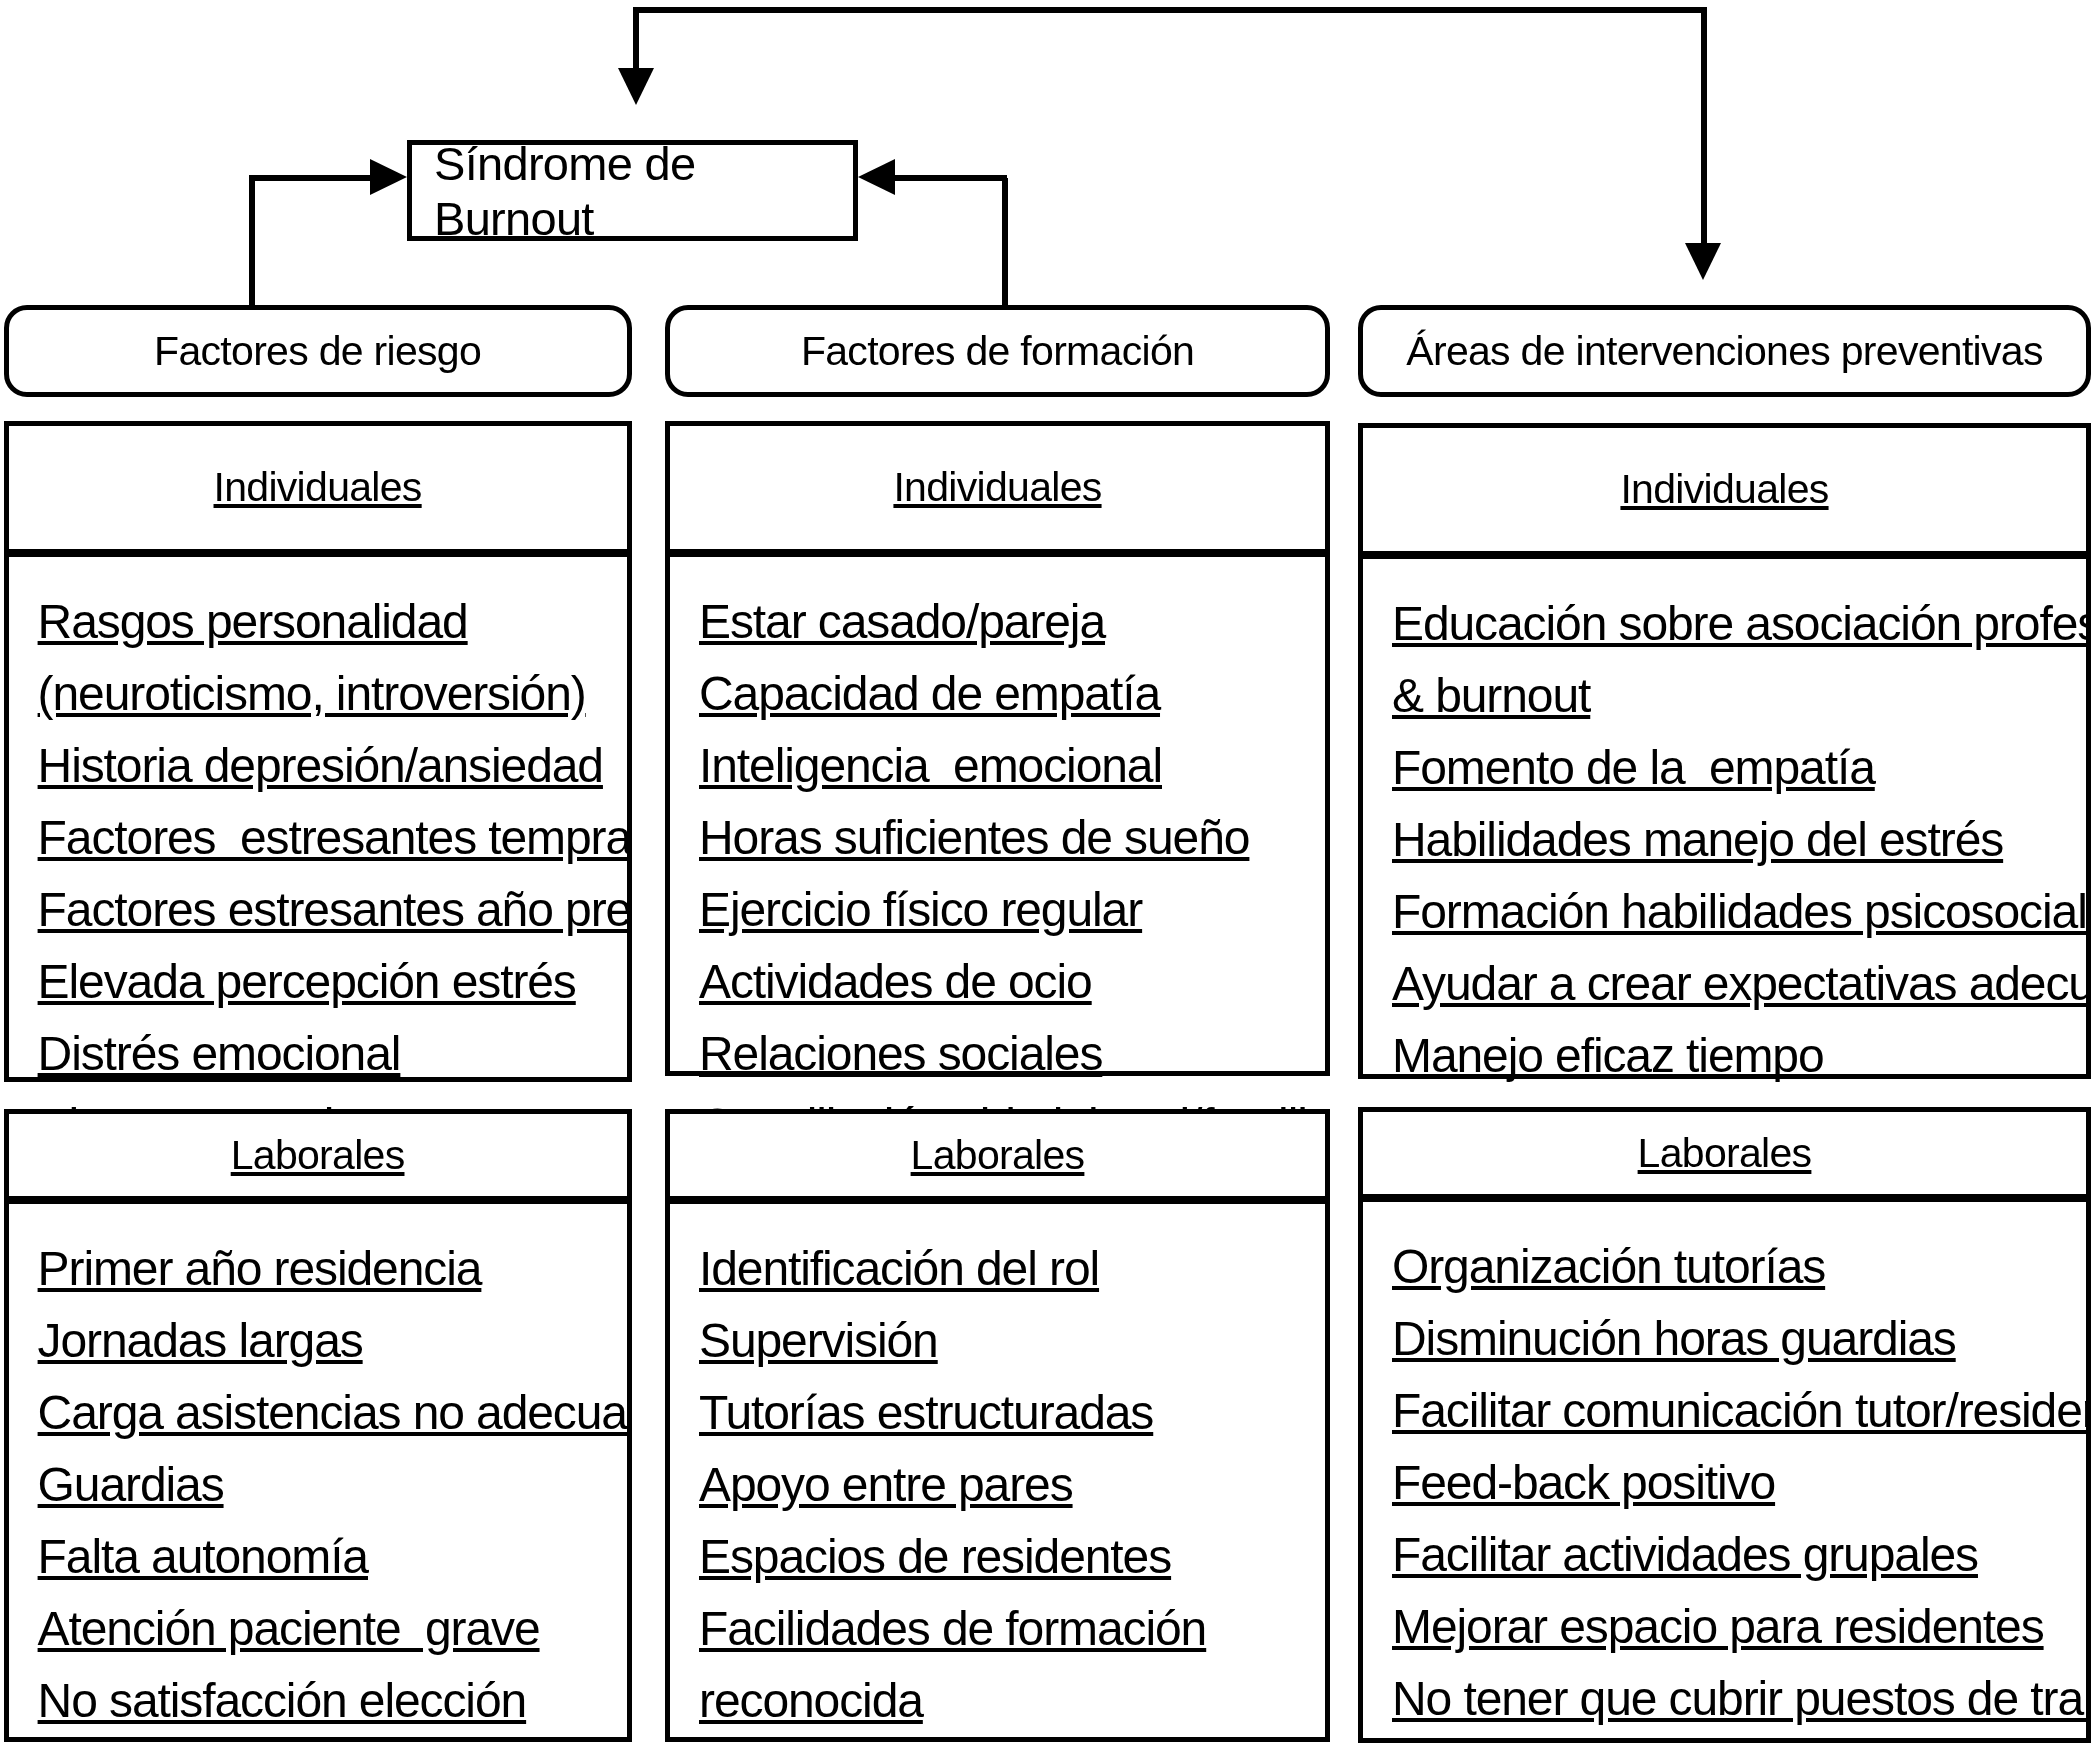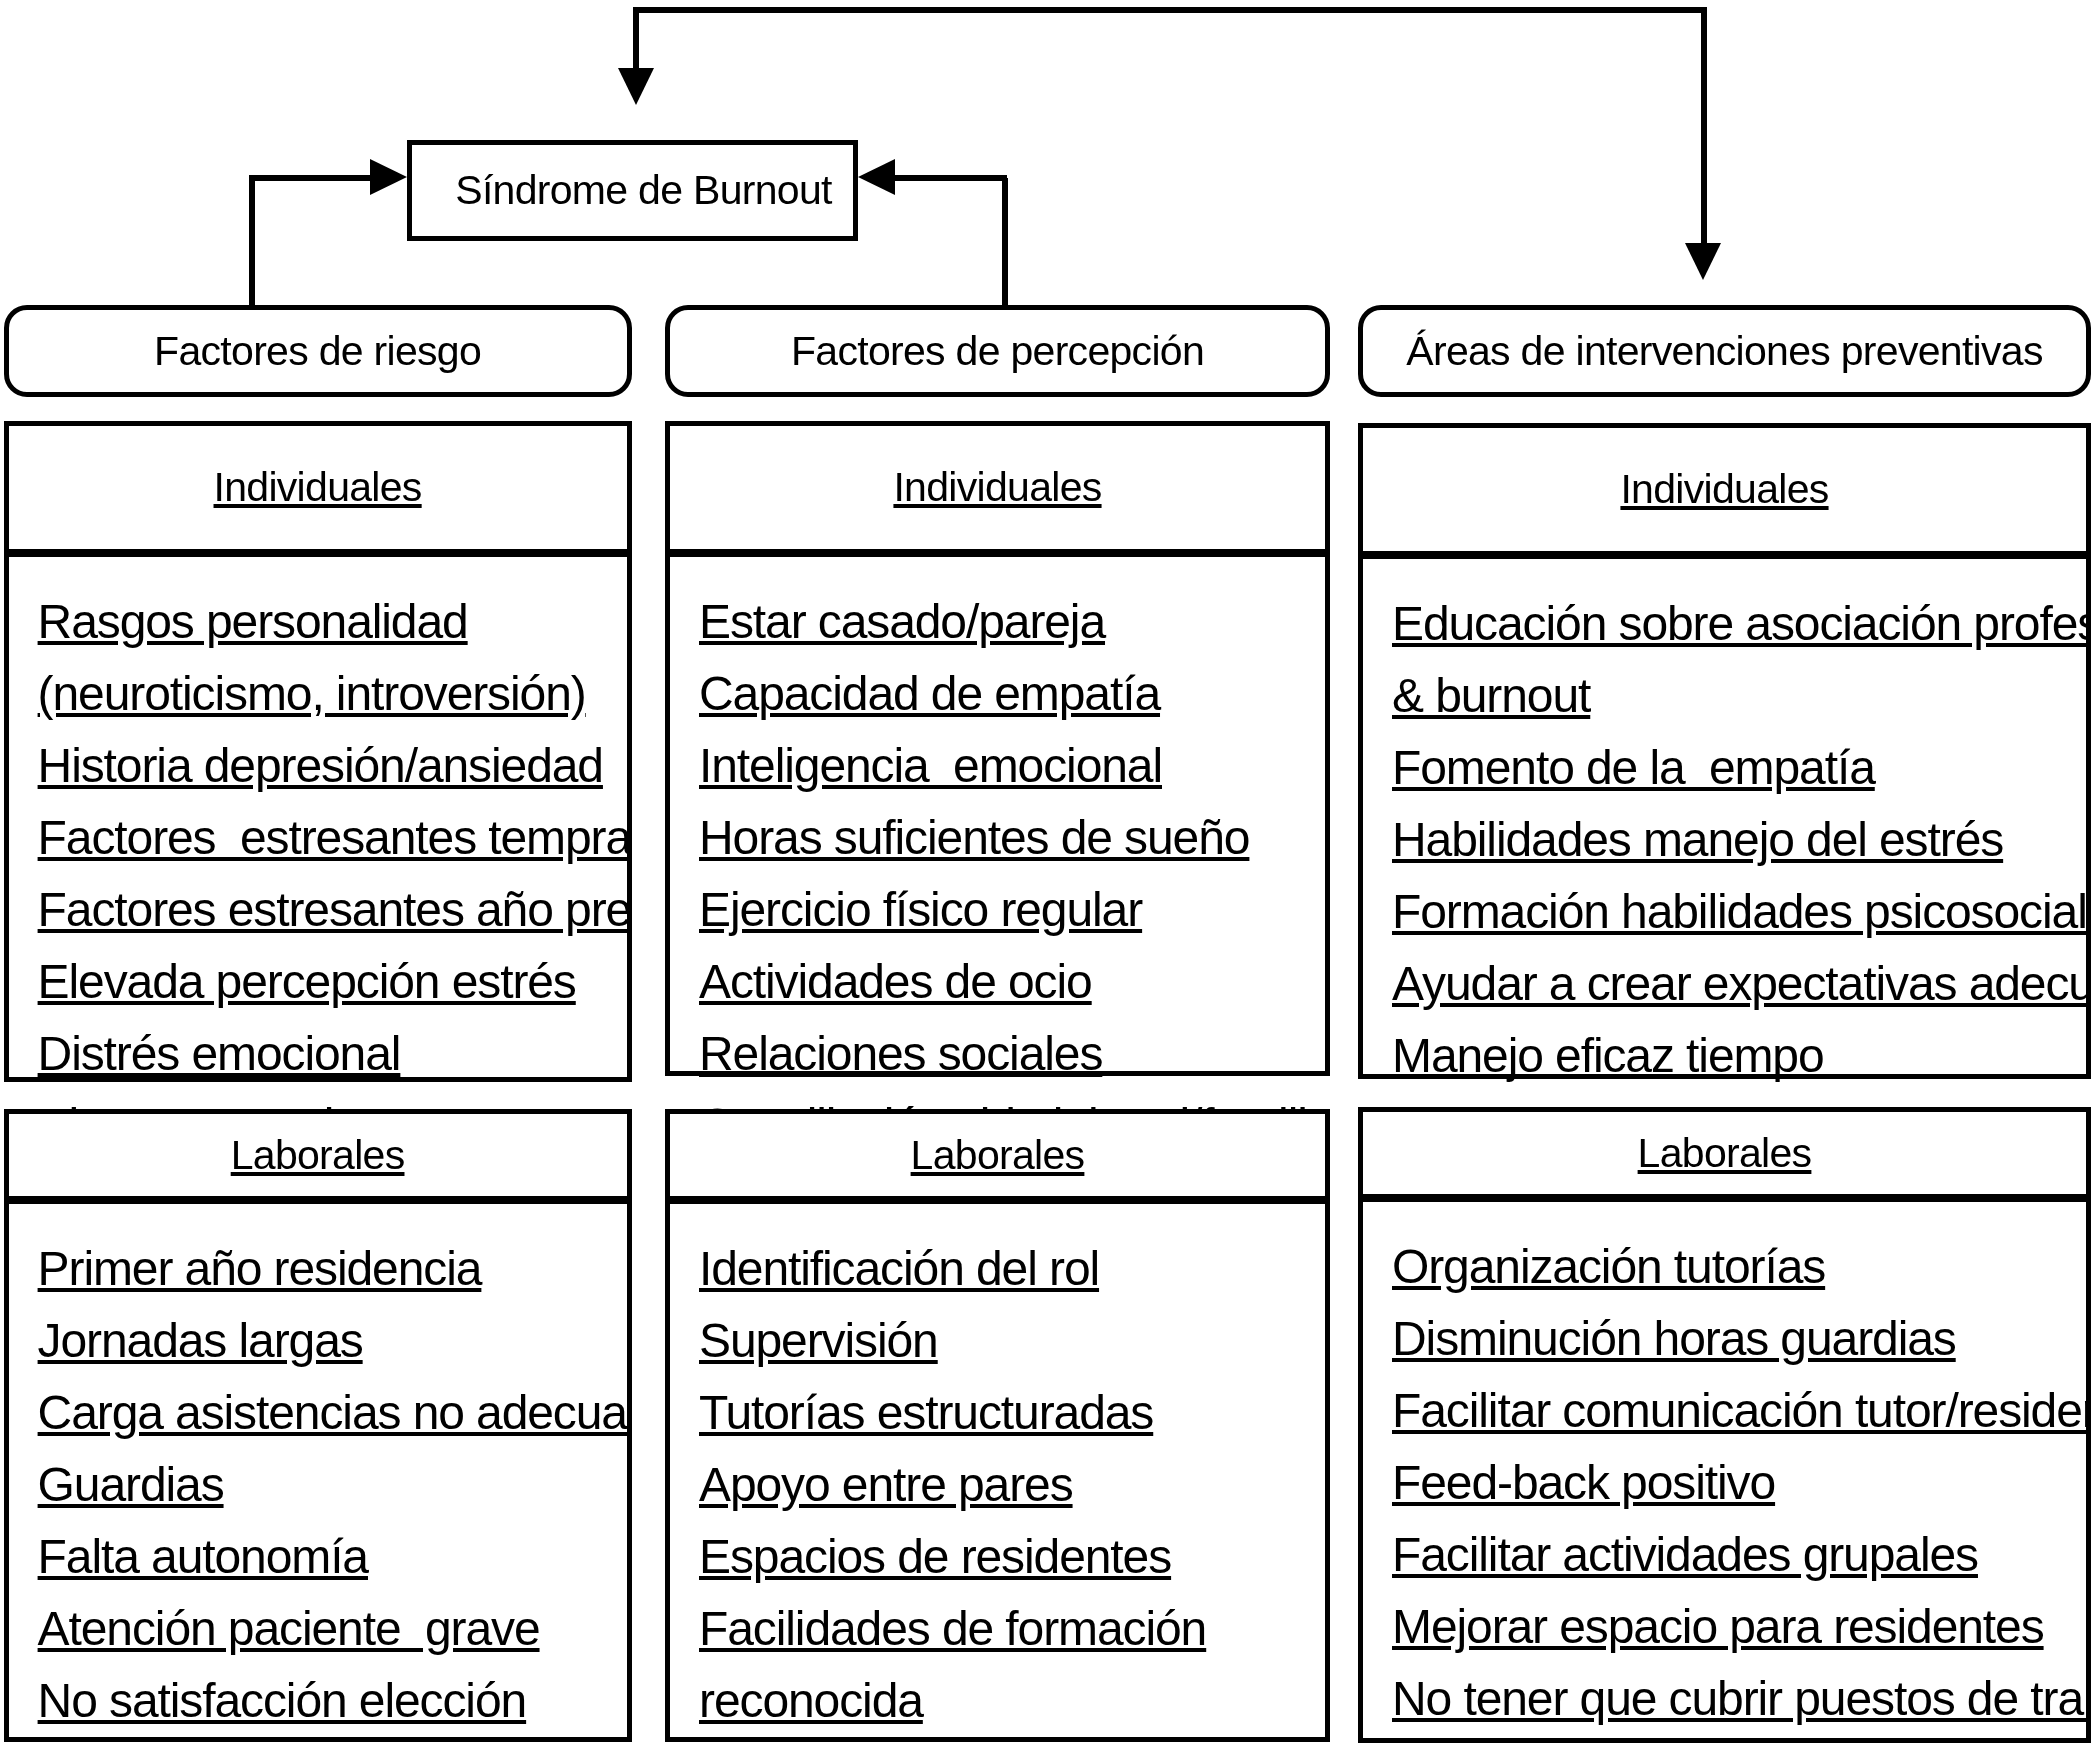--- a/index.html
+++ b/index.html
@@ -12,21 +12,21 @@
   }
   .box{
     position:absolute;
     box-sizing:border-box;
     border:5px solid #000;
     background:#fff;
   }
   .title-box{
     border-width:5.8px;
     display:flex;align-items:center;justify-content:center;
-    font-size:41px;letter-spacing:-0.7px;padding-left:22px;
+    font-size:47px;letter-spacing:-0.7px;padding-left:22px;
   }
   .col-header{
     display:flex;align-items:center;justify-content:center;
     font-size:41px;letter-spacing:-0.7px;border-radius:23px;
   }
   .section{padding:0;text-decoration:underline;}
   .sec-header{
     box-sizing:border-box;
     display:flex;align-items:center;justify-content:center;
     border-bottom:8.6px solid #000;
@@ -77,21 +77,21 @@
   </div>
 
   <div class="box title-box" style="left:407px;top:140px;width:451px;height:101px;">
     <span>Síndrome de Burnout</span>
   </div>
 
   <div class="box col-header" style="left:3.6px;top:305px;width:628px;height:92px;">
     <span>Factores de riesgo</span>
   </div>
   <div class="box col-header" style="left:665px;top:305px;width:665px;height:92px;">
-    <span>Factores de percepción</span>
+    <span>Factores de formación</span>
   </div>
   <div class="box col-header" style="left:1358px;top:305px;width:733px;height:92px;">
     <span>Áreas de intervenciones preventivas</span>
   </div>
 
   <div class="box section" style="left:3.6px;top:421px;width:628px;height:661px;">
     <div class="sec-header ind">
       <span>Individuales</span>
     </div>
     <div class="sec-body">Rasgos personalidad

